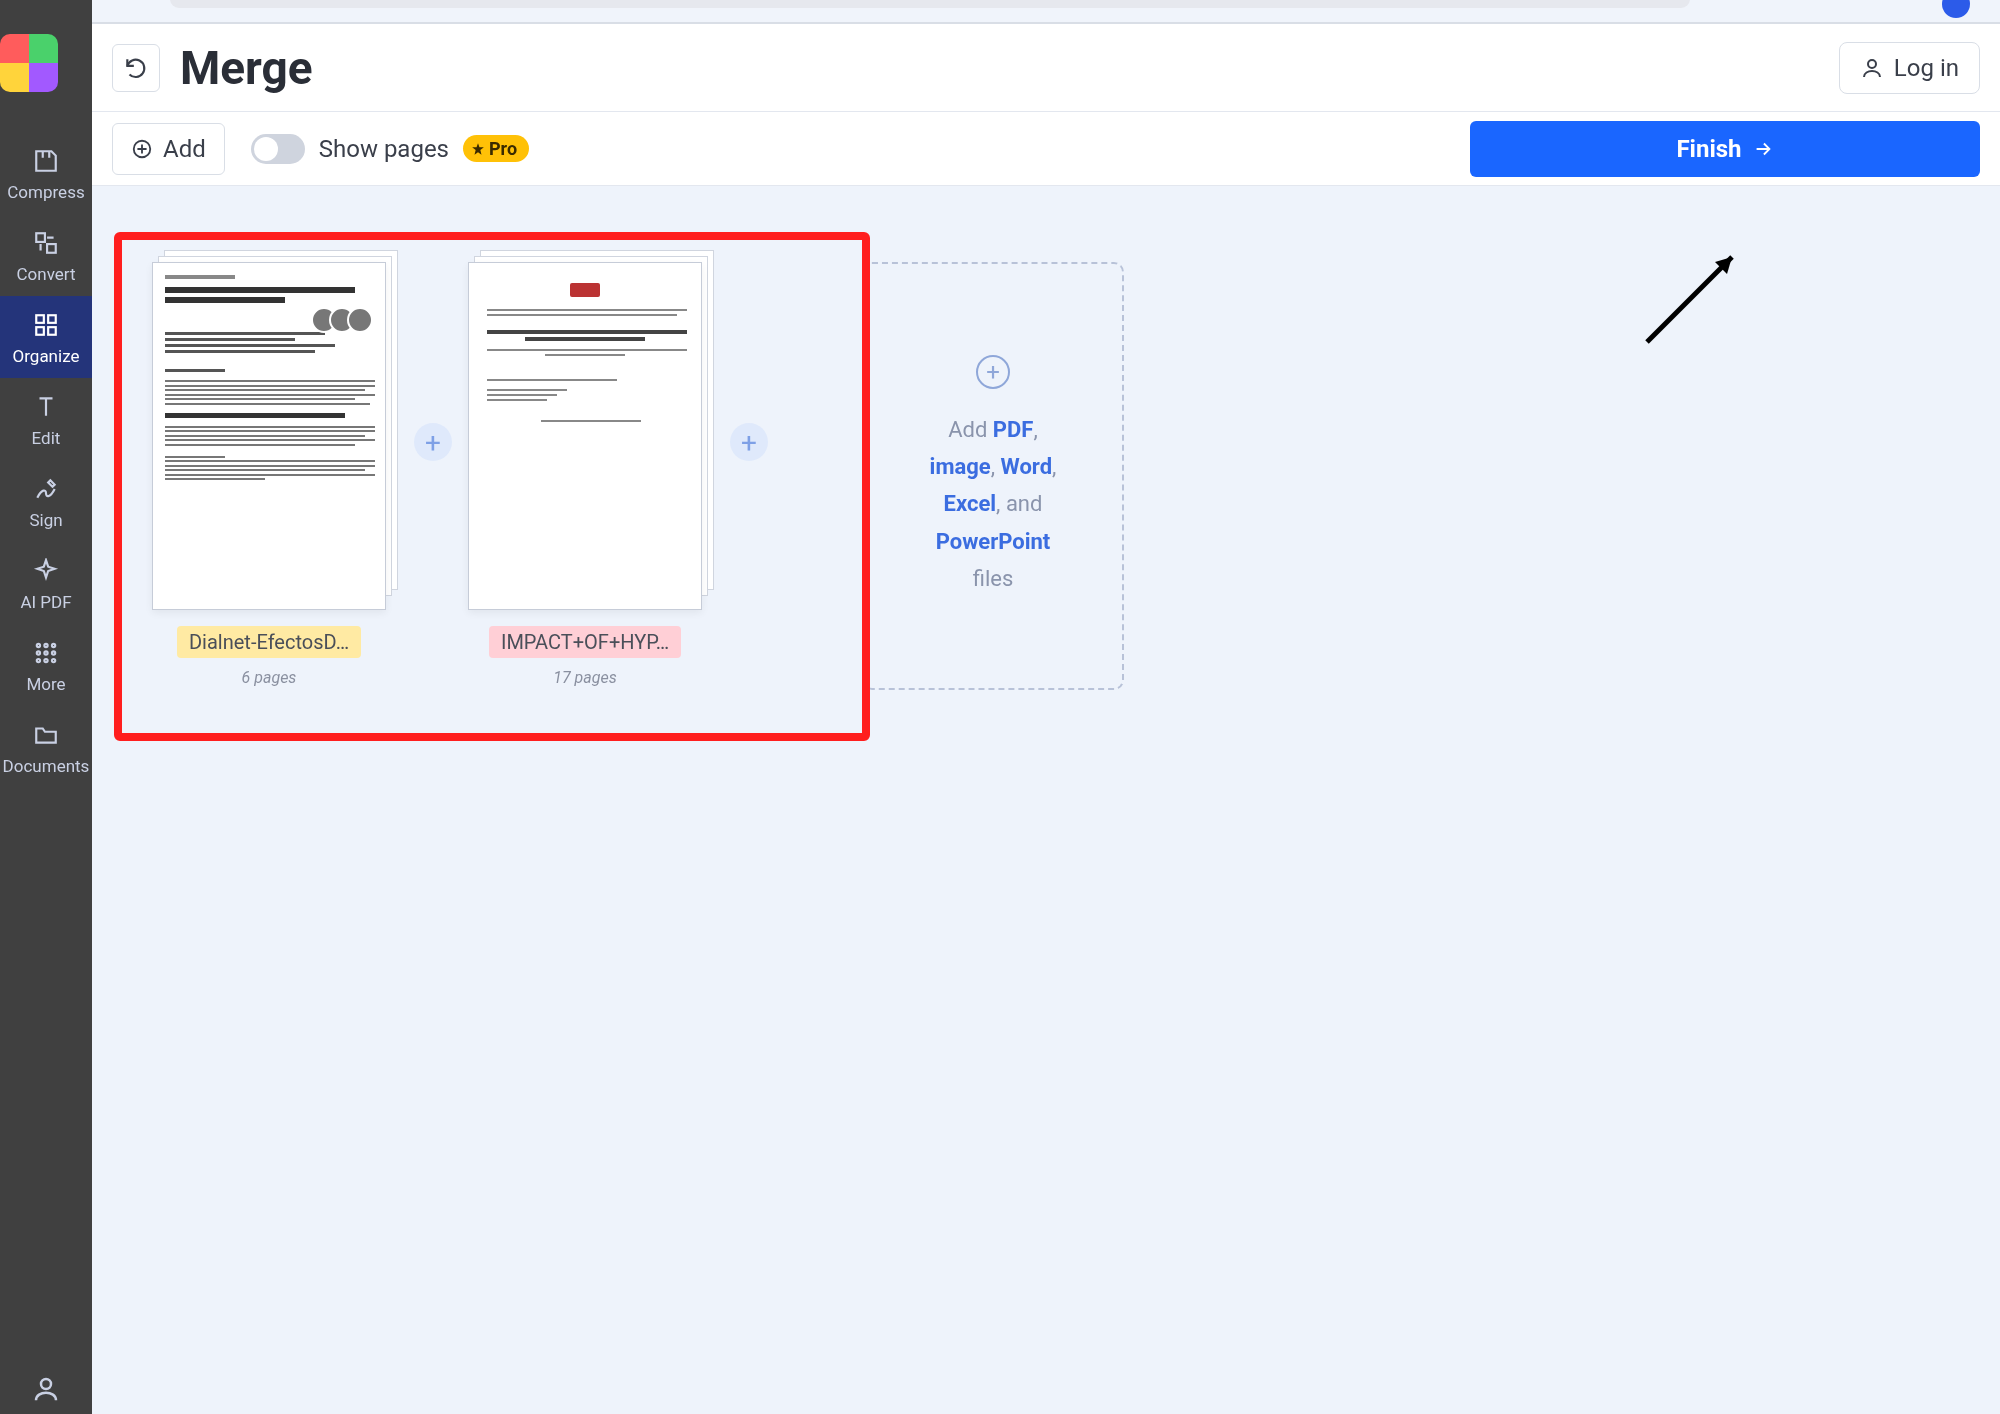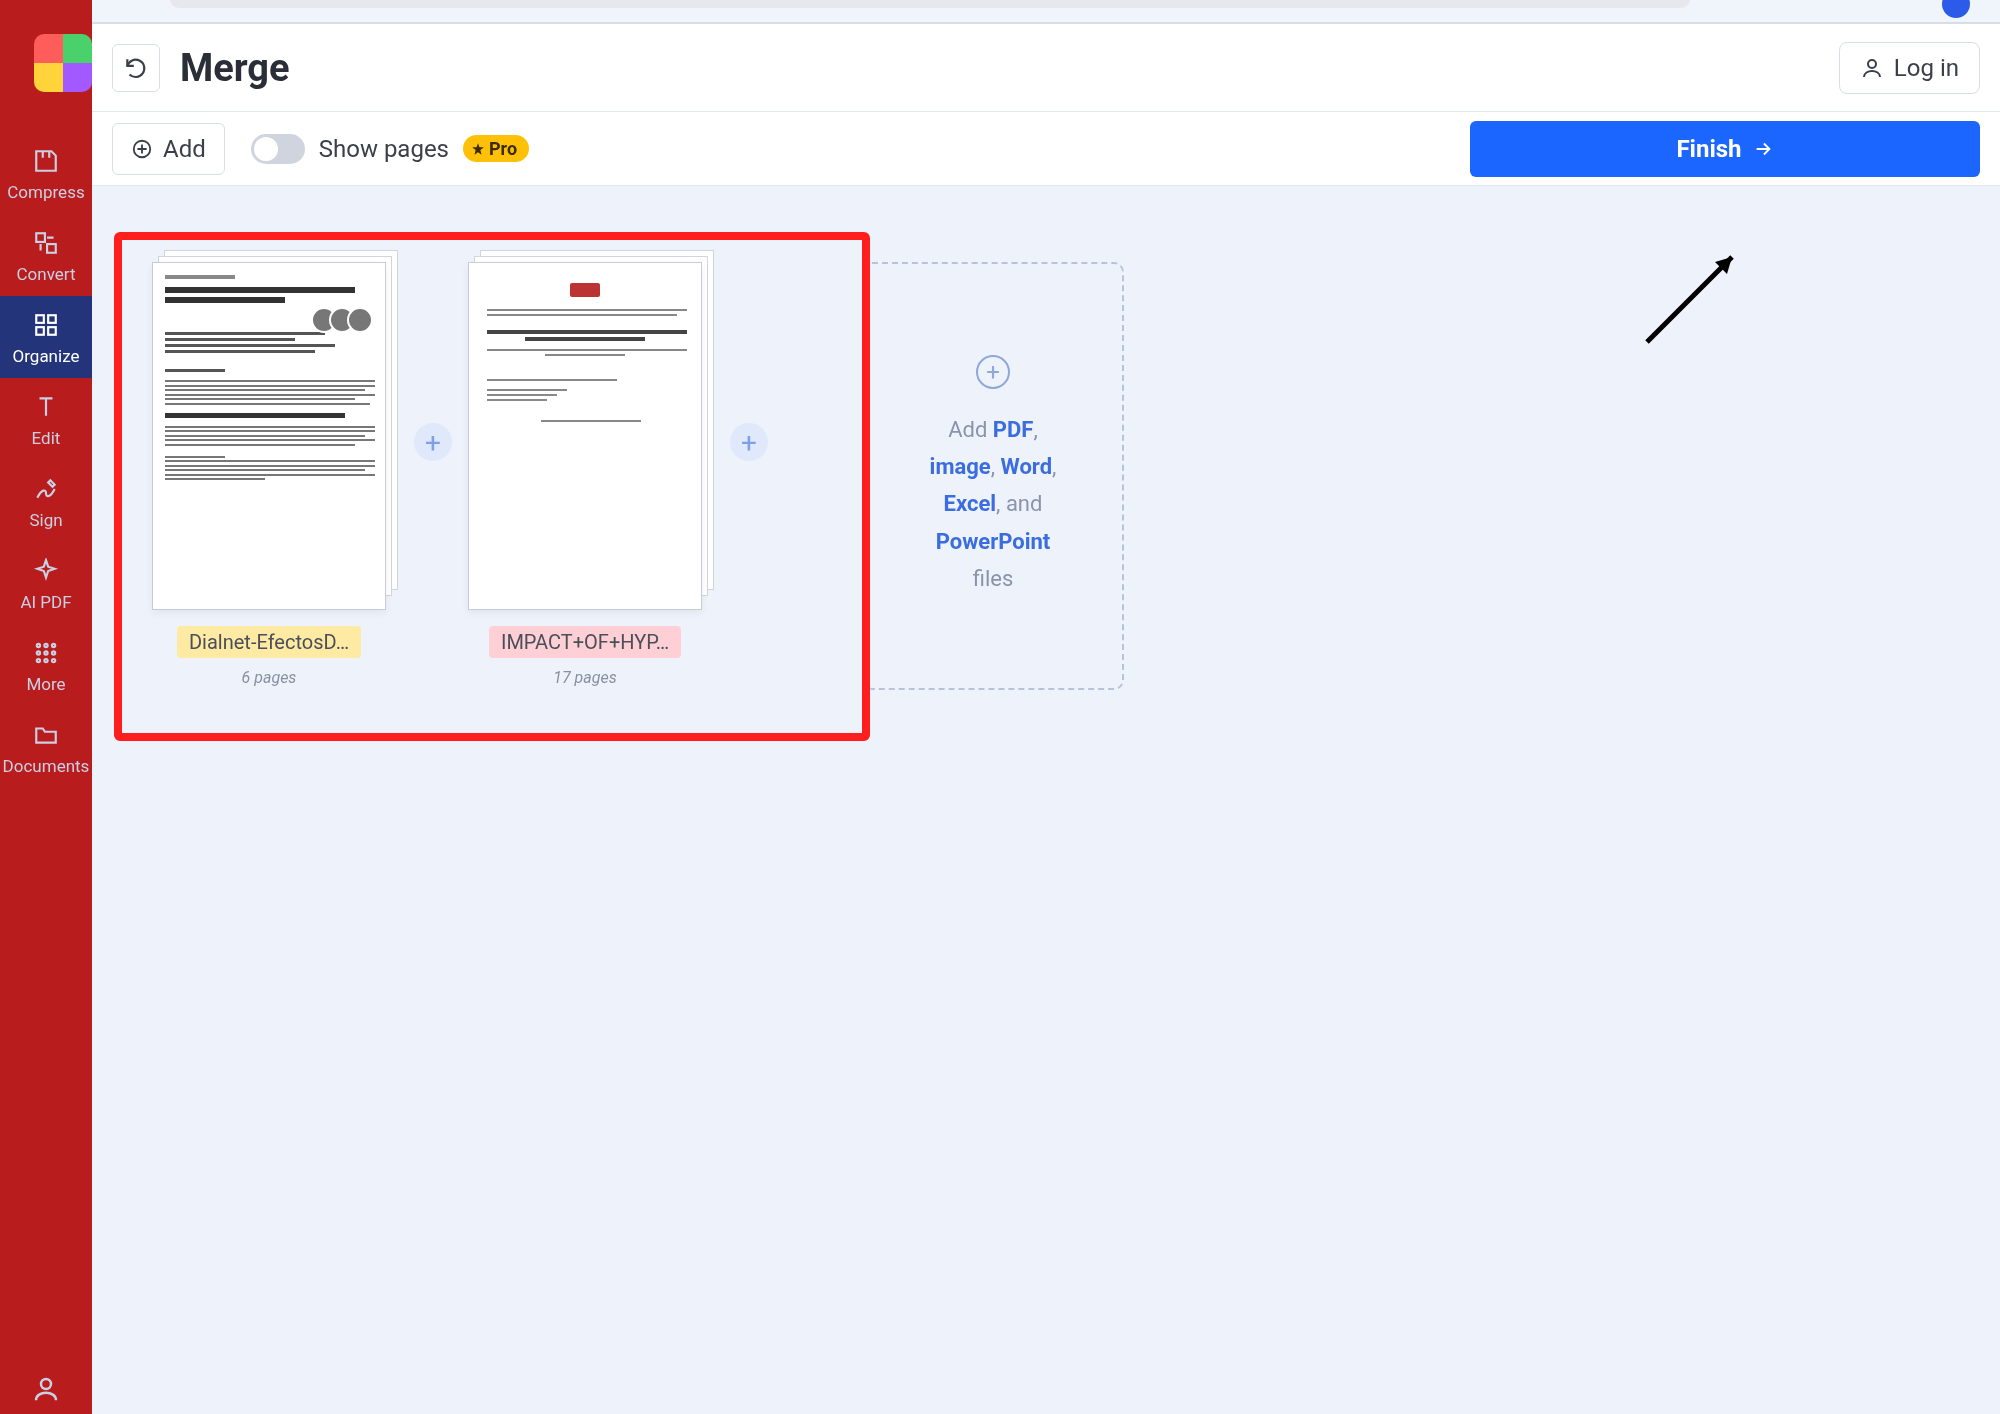--- a/index.html
+++ b/index.html
@@ -38,24 +38,24 @@
     position:absolute;
     top: 22px;
     left:0; right:0;
     height:2px;
     background:#d9dee6;
   }
   .sidebar {
     position: absolute;
     top: 0; left: 0; bottom: 0;
     width: 92px;
-    background: #b91c1c;
+    background: #404040;
     display: flex;
     flex-direction: column;
-    align-items: flex-end;
+    align-items: flex-start;
     padding-top: 34px;
     z-index: 2;
   }
   .logo {
     width: 58px; height: 58px;
     border-radius: 10px;
     display: grid;
     grid-template-columns: 1fr 1fr;
     grid-template-rows: 1fr 1fr;
     overflow: hidden;
@@ -102,21 +102,21 @@
   }
   .undo-btn {
     width:48px; height:48px;
     border:1px solid #d9dee6;
     border-radius:6px;
     display:flex; align-items:center; justify-content:center;
     margin-right:20px;
     cursor:pointer;
   }
   .page-title {
-    font-size:38px;
+    font-size:46px;
     font-weight:700;
     color:#2a2e37;
   }
   .login-btn {
     margin-left:auto;
     height:52px;
     border:1px solid #d9dee6;
     border-radius:8px;
     display:flex; align-items:center;
     padding:0 20px;

